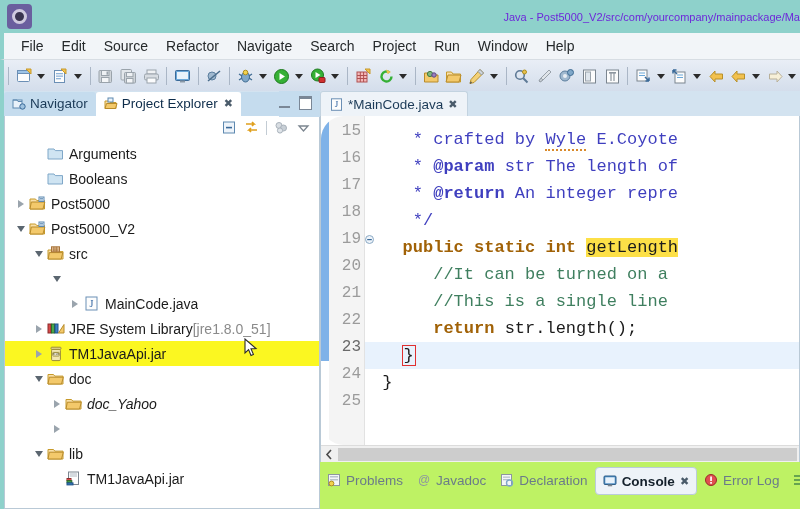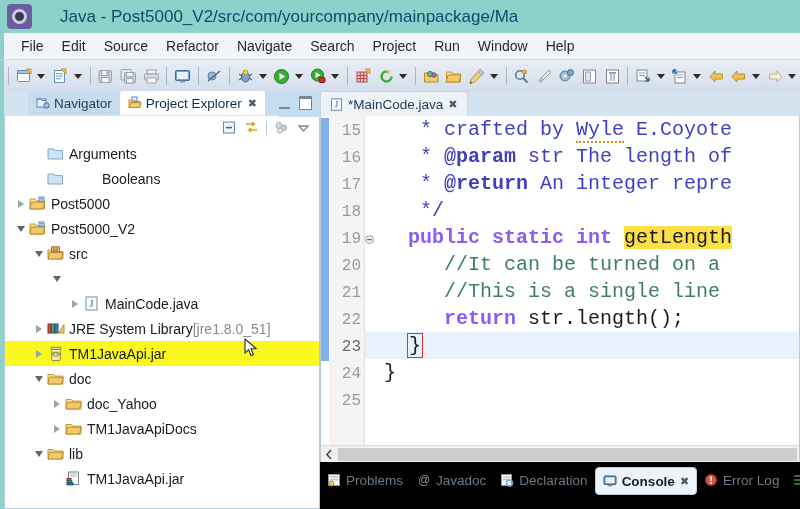--- a/index.html
+++ b/index.html
@@ -21,21 +21,21 @@
     position:absolute;left:7px;top:4px;width:25px;height:25px;
     background:#6a5f9e;border-radius:4px;
     display:flex;align-items:center;justify-content:center;
   }
   .app-icon .gear{
     width:15px;height:15px;border-radius:50%;
     background:#3a3550;border:3px solid #cfcadf;
     box-sizing:border-box;
   }
   .title-text{
-    width:100%;text-align:left;font-size:17px;color:#0c4a6e;
+    width:100%;text-align:right;font-size:11px;color:#6d28d9;
     white-space:nowrap;overflow:hidden;
     padding-left:60px;box-sizing:border-box;
   }
 
   
   .menubar{
     height:26px;background:#f2f5f8;border-bottom:1px solid #d7dde3;
     display:flex;align-items:center;padding-left:8px;
     border-left:4px solid #8ed1cb;
   }
@@ -70,23 +70,22 @@
     width:320px;background:#8ed1cb;
     display:flex;flex-direction:column;
     padding-left:4px;box-sizing:border-box;
   }
   .right-pane{
     flex:1;display:flex;flex-direction:column;min-width:0;
   }
 
   
   .viewtabs{
-    height:25px;display:flex;align-items:flex-start;position:relative;
+    height:25px;display:flex;align-items:center;position:relative;
     background:#d3e3f0;
-    padding-left:24px;
   }
   .vtab{
     height:24px;display:flex;align-items:center;gap:4px;
     padding:0 8px;font-size:13.5px;color:#1b3a57;
     background:#c5dcee;border-top-left-radius:3px;border-top-right-radius:3px;
     white-space:nowrap;
   }
   .vtab.active{
     background:#ffffff;color:#0d2c4a;
   }
@@ -155,58 +154,58 @@
     border-top-left-radius:3px;border-top-right-radius:3px;
     border:1px solid #c3d3e0;border-bottom:none;
   }
   .etab .close{font-size:11px;color:#4a5b6a;}
   .et-spacer{flex:1;height:24px;background:#d3e3f0;}
   .editor{
     flex:1;background:#ffffff;position:relative;overflow:hidden;
     border-left:1px solid #b9c9d6;border-right:1px solid #b9c9d6;
     display:flex;flex-direction:column;
   }
-  .code-area{flex:1;position:relative;overflow:hidden;display:flex;}
+  .code-area{flex:1;position:relative;overflow:hidden;display:flex;border-radius:23px;}
   .changebar{width:8px;background:#ffffff;position:relative;flex:0 0 8px;}
   .changebar .bar{position:absolute;left:0;top:0;width:8px;background:#7fb2e8;}
   .gutter{
     width:36px;flex:0 0 36px;background:#f4f4f4;border-right:1px solid #e2e2e2;
     font-family:"Liberation Mono", monospace;font-size:16px;color:#9b9b9b;
     padding-top:2px;box-sizing:border-box;
   }
   .gline{height:27px;line-height:27px;text-align:right;padding-right:3px;position:relative;}
   .gline.cur{color:#6a6a6a;}
   .fold{
     position:absolute;right:-10px;top:9px;width:9px;height:9px;
   }
   .code{
-    flex:1;position:relative;padding-top:0;overflow:hidden;
-    font-family:"Liberation Mono", monospace;font-size:20px;
+    flex:1;position:relative;padding-top:10px;overflow:hidden;
+    font-family:"Liberation Mono", monospace;font-size:17px;
   }
   .cline{height:27px;line-height:27px;white-space:pre;padding-left:7px;position:relative;}
   .cline.current{background:#e8f2fd;}
   .c-doc{color:#3f3fbf;}
   .c-tag{color:#3f3fbf;font-weight:bold;}
-  .c-kw{color:#8b5cf6;font-weight:bold;}
+  .c-kw{color:#a16207;font-weight:bold;}
   .c-cmt{color:#3f7f5f;}
   .c-plain{color:#1b1b1b;}
   .occ{background:#fde047;}
   .spell{border-bottom:2px dotted #d98a2b;}
   .bracket{
     border:1.5px solid #e03030;padding:0 1px;margin:0 -1px;
   }
   .hscroll{
     height:16px;background:#f0f0f0;border-top:1px solid #dcdcdc;display:flex;align-items:center;
   }
   .hs-left{width:17px;height:16px;display:flex;align-items:center;justify-content:center;background:#f0f0f0;}
   .hs-track{flex:1;height:13px;background:#cdcdcd;margin-right:2px;}
 
   
   .bottom{
-    height:42px;background:#000000;display:flex;align-items:flex-start;
+    height:42px;background:#bef264;display:flex;align-items:flex-start;
     padding-top:5px;overflow:hidden;
   }
   .btab{
     height:26px;display:flex;align-items:center;gap:5px;padding:0 7px;
     font-size:13.5px;color:#6b7b89;white-space:nowrap;
   }
   .btab.active{
     background:#eef3f8;color:#14202b;font-weight:bold;
     border:1px solid #bacbda;border-radius:4px;
   }
@@ -544,21 +543,21 @@
                 <svg width="17" height="15" viewBox="0 0 17 15">
                   <path d="M1 3 h6 l1.3 1.6 h7.2 v8.4 h-14.5z" fill="#cfe4f2" stroke="#7fa7c8"></path>
                 </svg>
               </span>
               <span class="lbl">Arguments</span>
             </span>
           </div>
           <div class="row">
             <span style="width: 27px; flex: 0 0 27px;"></span>
             <span class="twisty"></span>
-            <span style="display: flex; align-items: flex-end; gap: 33px;">
+            <span style="display: flex; align-items: flex-end;">
               <span class="tico">
                 <svg width="17" height="15" viewBox="0 0 17 15">
                   <path d="M1 3 h6 l1.3 1.6 h7.2 v8.4 h-14.5z" fill="#cfe4f2" stroke="#7fa7c8"></path>
                 </svg>
               </span>
               <span class="lbl">Booleans</span>
             </span>
           </div>
           <div class="row">
             <span style="width: 9px; flex: 0 0 9px;"></span>
@@ -680,43 +679,34 @@
                 </svg>
               </span>
               <span class="lbl">doc</span>
             </span>
           </div>
           <div class="row">
             <span style="width: 45px; flex: 0 0 45px;"></span>
             <span class="twisty">
               <span class="tw-collapsed"></span>
             </span>
-            <span style="display: flex; align-items: flex-start;">
+            <span style="display: flex; align-items: flex-start; font-style: italic;">
               <span class="tico">
                 <svg width="17" height="15" viewBox="0 0 17 15">
                   <path d="M1 3.5 h5.5 l1.3 1.6 h8.2 v7.9 h-15z" fill="#f9e0a8" stroke="#c79a2a"></path>
                   <path d="M2.3 6.2 h14 l-1.8 6.8 h-13.5z" fill="#f3c96b" stroke="#b88b2a"></path>
                 </svg>
               </span>
               <span class="lbl">doc_Yahoo</span>
             </span>
           </div>
           <div class="row">
             <span style="width: 45px; flex: 0 0 45px;"></span>
             <span class="twisty">
               <span class="tw-collapsed"></span>
-            </span>
-            <span style="display: flex; align-items: center;">
-              <span class="tico">
-                <svg width="17" height="15" viewBox="0 0 17 15">
-                  <path d="M1 3.5 h5.5 l1.3 1.6 h8.2 v7.9 h-15z" fill="#f9e0a8" stroke="#c79a2a"></path>
-                  <path d="M2.3 6.2 h14 l-1.8 6.8 h-13.5z" fill="#f3c96b" stroke="#b88b2a"></path>
-                </svg>
-              </span>
-              <span class="lbl">TM1JavaApiDocs</span>
             </span>
           </div>
           <div class="row">
             <span style="width: 27px; flex: 0 0 27px;"></span>
             <span class="twisty">
               <span class="tw-expanded"></span>
             </span>
             <span style="display: flex; align-items: flex-end;">
               <span class="tico">
                 <svg width="17" height="15" viewBox="0 0 17 15">

